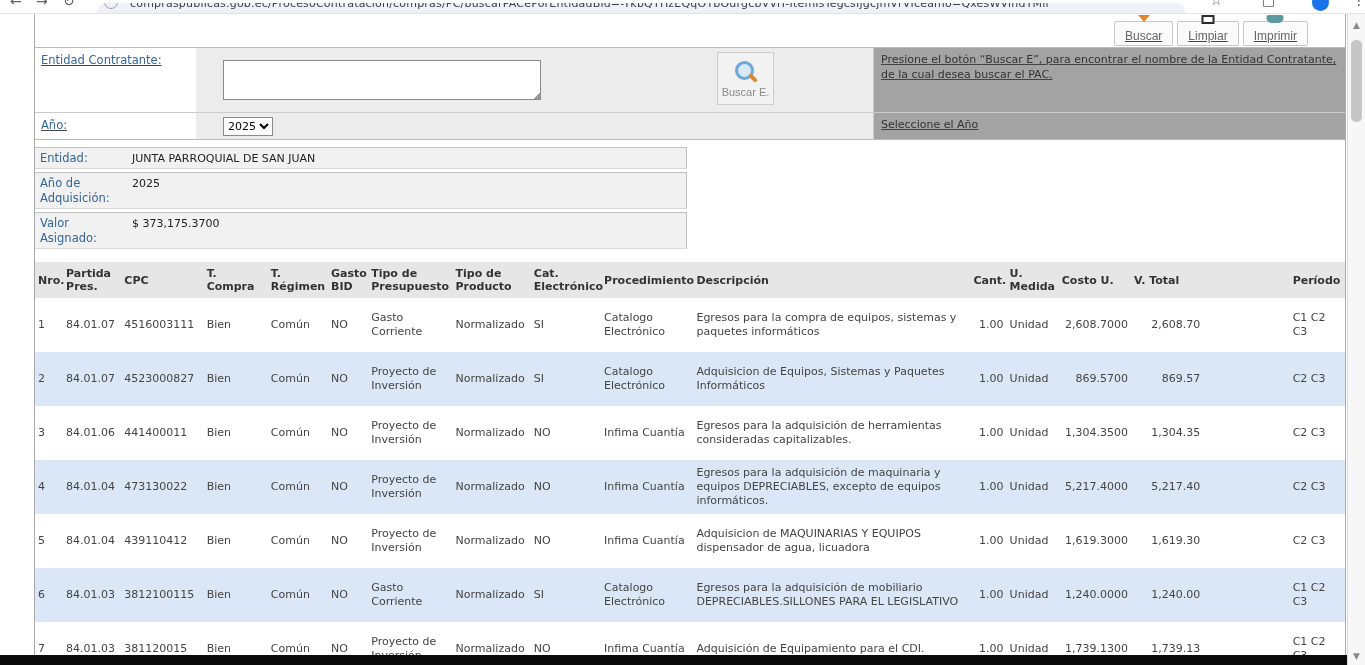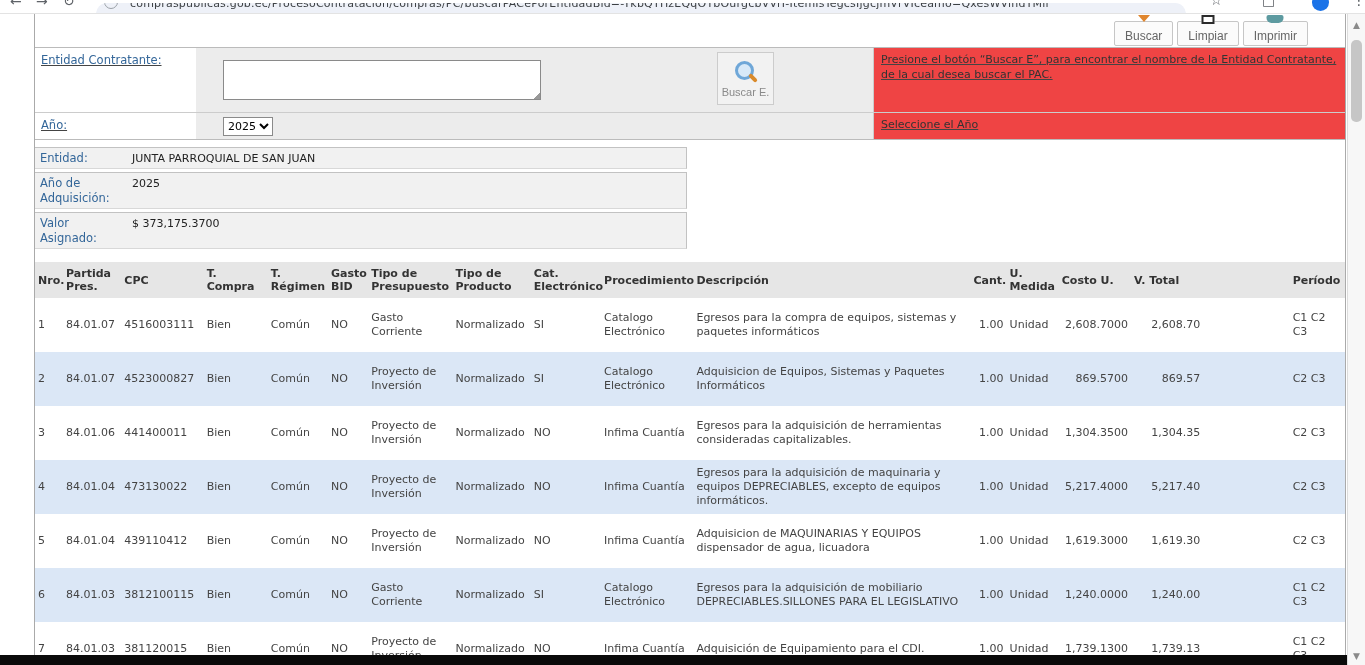--- a/index.html
+++ b/index.html
@@ -30,37 +30,37 @@
 
   
   .blackbar { position:absolute; left:0; right:18px; bottom:0; height:10px; background:#0a0a0a; z-index:26; }
 
   
   .content { position:absolute; left:34px; top:14px; width:1312px; bottom:10px;
              background:#fff; border-left:1px solid #aaa; border-right:1px solid #aaa;
              overflow:hidden; }
 
   
-  .top-actions { position:absolute; top:7px; right:37px; display:flex; gap:4px; }
+  .top-actions { position:absolute; top:7px; right:37px; display:flex; gap:4px;text-decoration:underline; }
   .tool-btn { position:relative; min-width:58px; height:25px; border:1px solid #c6c6c6;
               background:#fbfbfb; color:#666; font-size:12px; text-align:center;
               padding:4px 10px 0; border-radius:2px; cursor:pointer; }
   .btn-ico { position:absolute; top:-7px; left:50%; transform:translateX(-50%); }
   .ico-buscar { width:0; height:0; border-left:6px solid transparent;
                 border-right:6px solid transparent; border-top:7px solid #e0862e; }
   .ico-limpiar { width:13px; height:9px; border:2px solid #2b2b2b; background:#fff; }
   .ico-imprimir { width:17px; height:8px; background:#5d9aa0; border-radius:2px 2px 5px 5px; }
 
   
   .form { position:absolute; top:33px; left:0; width:100%; border-top:1px solid #bbb;
           border-bottom:1px solid #bbb; }
   .form-row { display:flex;text-decoration:underline; }
   .f-label { width:161px; background:#fff; color:#336699; padding:5px 6px; font-size:11.5px; }
   .f-mid   { width:677px; background:#ececec; position:relative; }
-  .f-help  { width:472px; background:#ef4444; border-left:1px solid #ccc; padding:4px 7px;
+  .f-help  { width:472px; background:#a3a3a3; border-left:1px solid #ccc; padding:4px 7px;
              color:#333; line-height:15px; }
   .row-a { height:64px; }
   .row-b { height:27px; border-top:1px solid #ccc; }
   .row-b .f-help { border-top:none; }
   .entidad-textarea { position:absolute; left:27px; top:12px; width:318px; height:40px;
                       border:1px solid #8a8a8a; background:#fff; resize:none; font-size:11px;
                       font-family:"DejaVu Sans",sans-serif; }
   .resize-grip { position:absolute; left:337px; top:44px; width:7px; height:7px;
                  background:linear-gradient(135deg,transparent 50%,#999 50%); pointer-events:none; }
   .buscar-e-btn { position:absolute; left:521px; top:4px; width:57px; height:53px;

